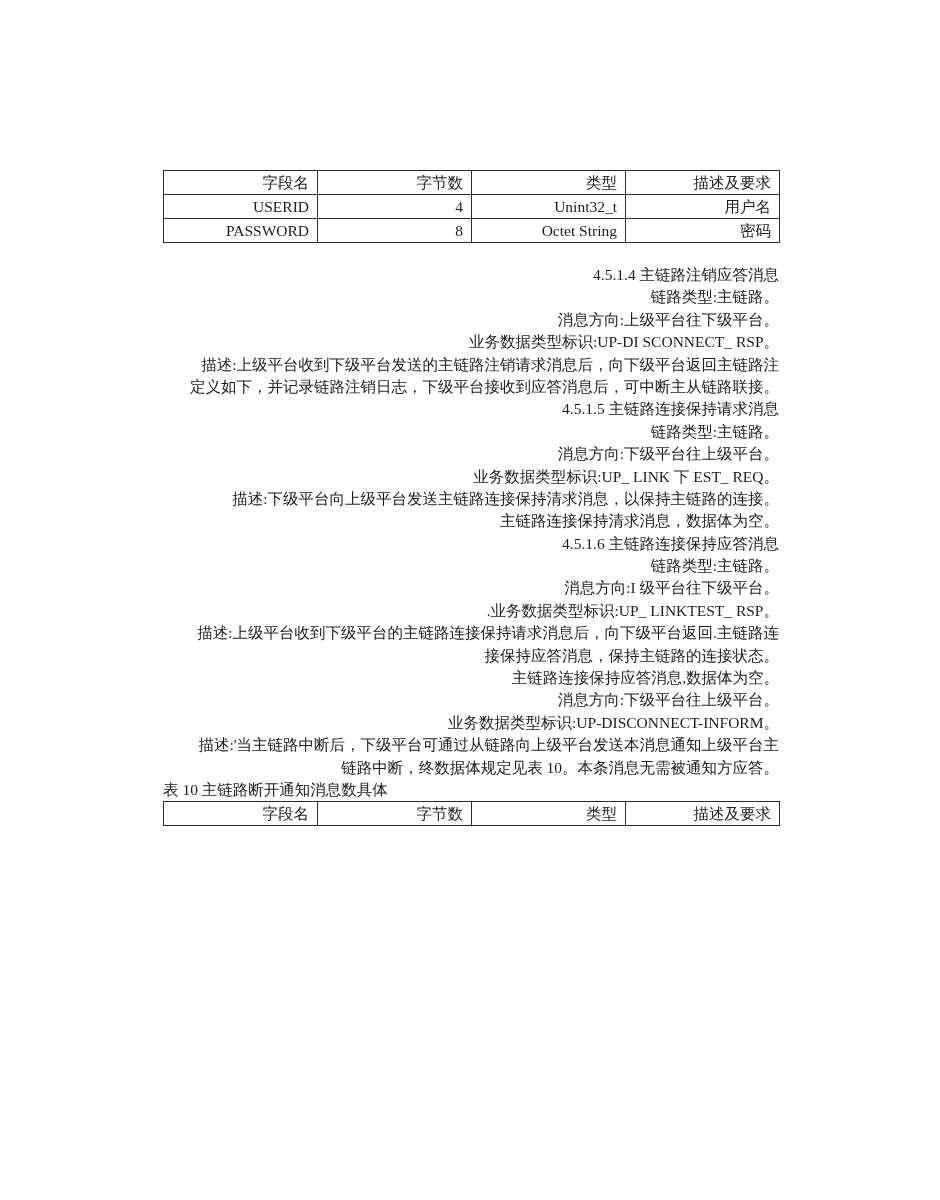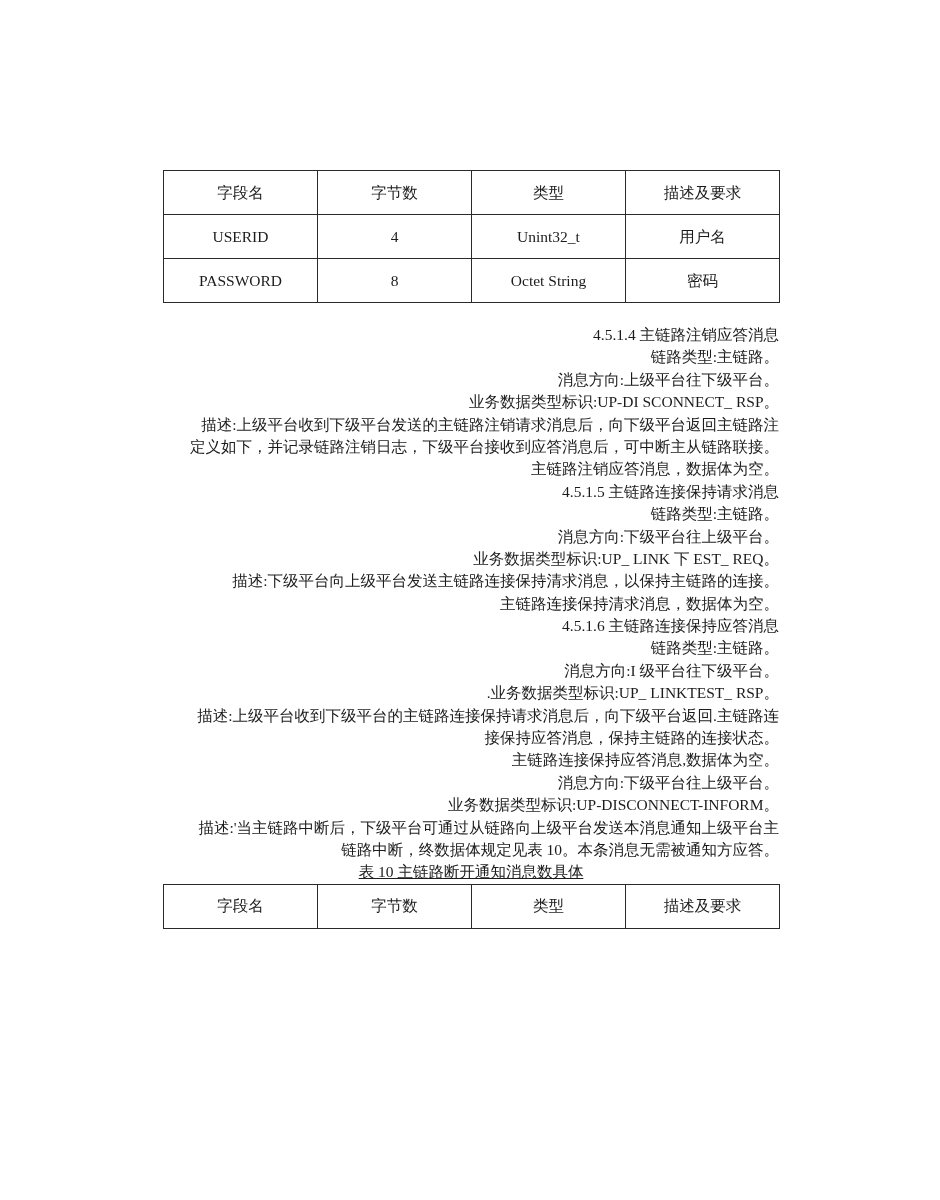--- a/index.html
+++ b/index.html
@@ -21,23 +21,23 @@
   }
   table.spec {
     border-collapse: collapse;
     table-layout: fixed;
     width: 616px;
     font-size: 15.5px;
   }
   table.spec col { width: 154px; }
   table.spec td, table.spec th {
     border: 1.4px solid #2a2a2a;
-    padding: 11px 8px;
+    padding: 1px 8px;
     font-weight: normal;
-    text-align: center;
+    text-align: right;
     vertical-align: middle;
     height: 21px;
     line-height: 20px;
     overflow: hidden;
     white-space: nowrap;
   }
   table.spec tr.tall td {
     height: 64px;
     vertical-align: top;
     white-space: normal;
@@ -51,23 +51,22 @@
     font-size: 15.5px;
     line-height: 22.4px;
     text-align: right;
   }
   .ln { white-space: nowrap; height: 22.4px; }
   .ln.ind { padding-left: 30px; }
   .caption {
     font-size: 15.5px;
     line-height: 22.4px;
     height: 22.4px;
-    text-align: center;
+    text-align: left;
     white-space: nowrap;
-    text-decoration: underline;
   }
 </style>
 </head>
 <body>
 
 <div class="page">
   <div class="content">
 
     <table class="spec">
       <colgroup>
@@ -98,21 +97,20 @@
     </tbody>
       </table>
 
     <div class="text-block">
       <div class="ln">4.5.1.4 主链路注销应答消息</div>
       <div class="ln ind">链路类型:主链路。</div>
       <div class="ln ind">消息方向:上级平台往下级平台。</div>
       <div class="ln ind">业务数据类型标识:UP-DI SCONNECT_ RSP。</div>
       <div class="ln ind">描述:上级平台收到下级平台发送的主链路注销请求消息后，向下级平台返回主链路注</div>
       <div class="ln">定义如下，并记录链路注销日志，下级平台接收到应答消息后，可中断主从链路联接。</div>
-      <div class="ln ind">主链路注销应答消息，数据体为空。</div>
       <div class="ln">4.5.1.5 主链路连接保持请求消息</div>
       <div class="ln">链路类型:主链路。</div>
       <div class="ln">消息方向:下级平台往上级平台。</div>
       <div class="ln">业务数据类型标识:UP_ LINK 下 EST_ REQ。</div>
       <div class="ln">描述:下级平台向上级平台发送主链路连接保持清求消息，以保持主链路的连接。</div>
       <div class="ln">主链路连接保持清求消息，数据体为空。</div>
       <div class="ln">4.5.1.6 主链路连接保持应答消息</div>
       <div class="ln ind">链路类型:主链路。</div>
       <div class="ln ind">消息方向:I 级平台往下级平台。</div>
       <div class="ln ind">.业务数据类型标识:UP_ LINKTEST_ RSP。</div>

